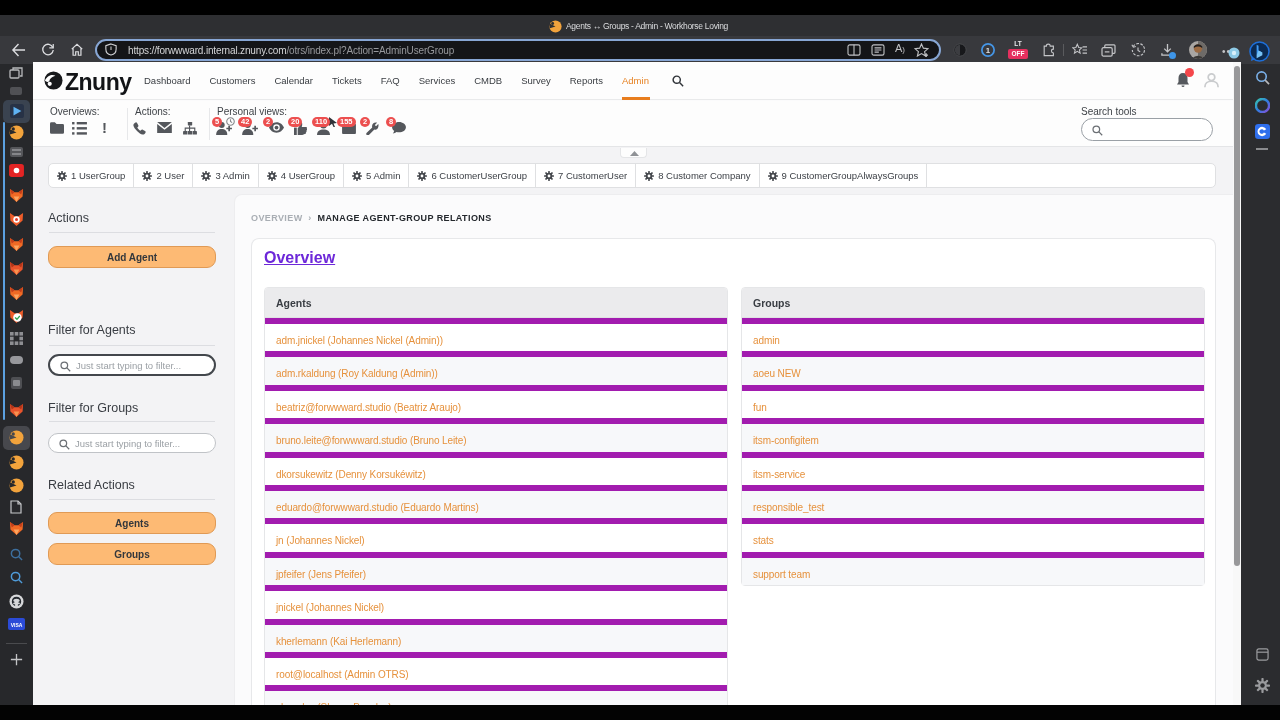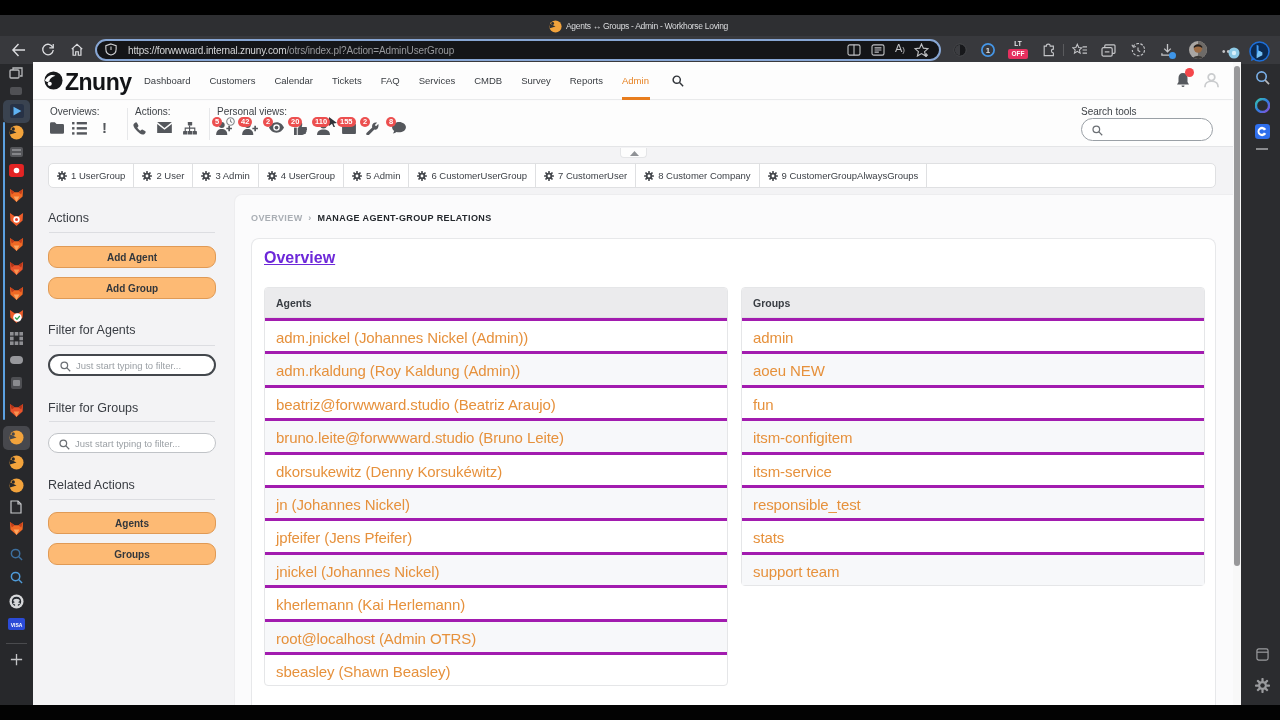--- a/index.html
+++ b/index.html
@@ -54,21 +54,21 @@
 .sideinput { position:absolute; left:15px; width:168px; height:22px; background:#fff; border-radius:12px; }
 .sideinput .ph { position:absolute; left:26px; top:4px; font-size:9.5px; color:#9ba0a5; }
 .sideinput svg { position:absolute; left:10px; top:5px; }
 
 #breadcrumb { left:218px; top:66px; font-size:9px; font-weight:bold; letter-spacing:0.4px; color:#a9aeb4; }
 #breadcrumb b { color:#24282d; }
 #card { left:218px; top:91px; width:965px; height:467px; background:#fff; border:1px solid #e7e8ea; border-radius:8px 8px 0 0; border-bottom:none; }
 #cardtitle { left:12px; top:10px; font-size:16px; font-weight:bold; color:#6d28d9;text-decoration:underline; }
 .tbl { position:absolute; top:48px; width:464px; border:1px solid #e5e6e8; border-radius:4px; background:#fff; }
 .tbl .thead { height:30px; background:#ebebed; border-bottom:1px solid #e0e1e3; font-size:10.5px; font-weight:bold; color:#393d43; line-height:30px; padding-left:11px; border-radius:3px 3px 0 0; }
-.tbl .row { height:33.4px; letter-spacing:-0.1px; font-size:15px; color:#e6913c; line-height:33.4px; padding-left:11px; border-top:3px solid #a21caf; overflow:hidden; }
+.tbl .row { height:33.4px; letter-spacing:-0.1px; font-size:10px; color:#e6913c; line-height:33.4px; padding-left:11px; border-top:6px solid #a21caf; overflow:hidden; }
 .tbl .row:nth-child(odd) { background:#f7f8fa; }
 #agents { left:12px; }
 #groups { left:489px; }
 
 #pgscroll { left:1233px; top:62px; width:8px; height:643px; background:#f8f8f8; }
 #pgthumb { left:1px; top:4px; width:6px; height:500px; background:#98989a; border-radius:3px; }
 #bottomband { left:0; top:705px; width:1280px; height:15px; background:#030303; }
 </style>
 </head>
 <body>
@@ -473,21 +473,20 @@
             <circle cx="5.5" cy="5.5" r="4.2"></circle>
             <path d="M8.8 8.8 L13 13"></path>
           </svg>
         </div>
     </div>
 
     <div class="abs" id="graybg">
       <div class="sidehead" style="top:64px;">Actions</div>
         <div class="sideline" style="top:85px;"></div>
       <div class="sidebtn" style="top:99px;">Add Agent</div>
-      <div class="sidebtn" style="top:130px;">Add Group</div>
       <div class="sidehead" style="top:176px;">Filter for Agents</div>
         <div class="sideline" style="top:198px;"></div>
       <div class="sideinput" style="top:207px; border:2px solid #43474c;">
           <svg width="11" height="11" viewBox="0 0 14 14" fill="none" stroke="#6b6f74" stroke-width="1.6">
             <circle cx="5.5" cy="5.5" r="4.2"></circle>
             <path d="M8.8 8.8 L13 13"></path>
           </svg>
           <span class="ph">Just start typing to filter...</span>
         </div>
       <div class="sidehead" style="top:254px;">Filter for Groups</div>
@@ -508,20 +507,21 @@
       <div class="abs" id="breadcrumb">OVERVIEW&nbsp;&nbsp;›&nbsp;&nbsp;<b>MANAGE AGENT-GROUP RELATIONS</b></div>
       <div class="abs" id="card">
         <div class="abs" id="cardtitle">Overview</div>
         <div class="tbl" id="agents">
           <div class="thead">Agents</div>
           <div class="row">adm.jnickel (Johannes Nickel (Admin))</div>
           <div class="row">adm.rkaldung (Roy Kaldung (Admin))</div>
           <div class="row">beatriz@forwwward.studio (Beatriz Araujo)</div>
           <div class="row">bruno.leite@forwwward.studio (Bruno Leite)</div>
           <div class="row">dkorsukewitz (Denny Korsukéwitz)</div>
+          <div class="row">eduardo@forwwward.studio (Eduardo Martins)</div>
           <div class="row">jn (Johannes Nickel)</div>
           <div class="row">jpfeifer (Jens Pfeifer)</div>
           <div class="row">jnickel (Johannes Nickel)</div>
           <div class="row">kherlemann (Kai Herlemann)</div>
           <div class="row">root@localhost (Admin OTRS)</div>
           <div class="row">sbeasley (Shawn Beasley)</div>
         </div>
         <div class="tbl" id="groups">
           <div class="thead">Groups</div>
           <div class="row">admin</div>

